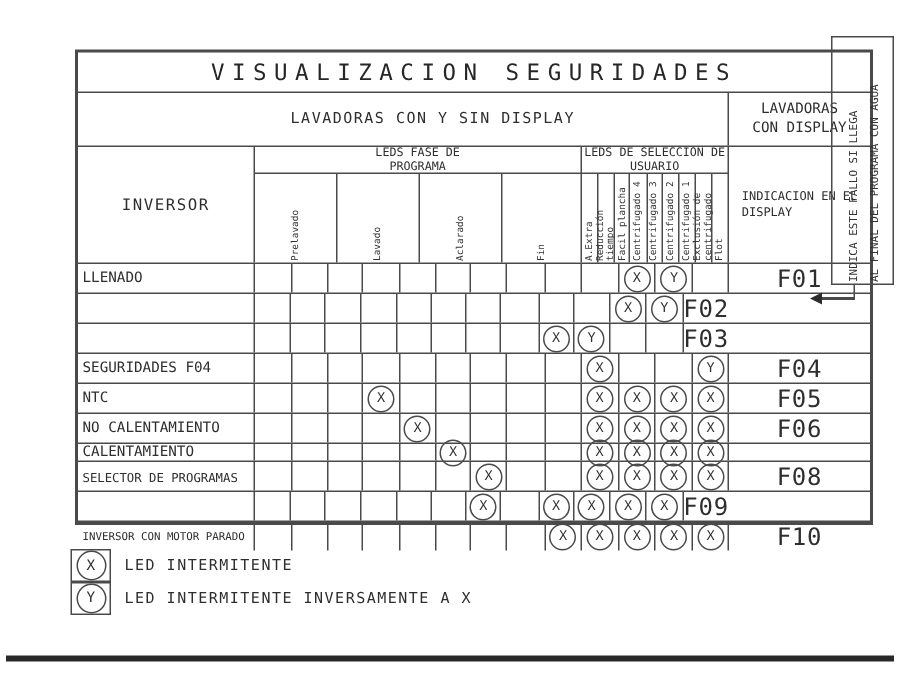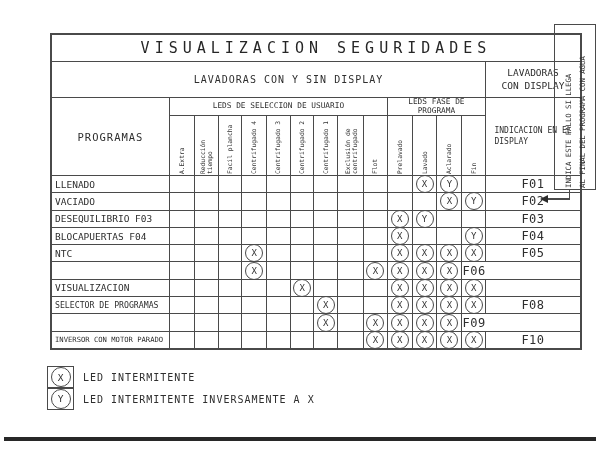--- a/index.html
+++ b/index.html
@@ -67,21 +67,21 @@
   }
   .row-label.mid { font-size: 8.2px; }
   .row-label.sm { font-size: 7.2px; }
   .c { position: relative; border-right: 1px solid var(--ln); overflow: visible; }
   .mark {
     position: absolute; left: 50%; top: 50%; transform: translate(-50%, -50%);
     width: 18px; height: 18px; border: 1px solid var(--ln); border-radius: 50%;
     display: flex; align-items: center; justify-content: center;
     font-size: 9px; color: #333; z-index: 2; background: transparent;
   }
-  .code { display: flex; align-items: center; justify-content: center; font-size: 12px; letter-spacing: 0.5px; border-right: none; }
+  .code { display: flex; align-items: center; justify-content: center; font-size: 16px; letter-spacing: 0.5px; border-right: none; }
 
   .legend { position: absolute; left: 47px; top: 366px; display: flex; flex-direction: column; }
   .legend-item { display: flex; align-items: center; height: 22px; }
   .legend-item + .legend-item .legend-box { margin-top: -1px; }
   .legend-box { width: 27px; height: 22px; border: 1px solid var(--ln); position: relative; flex: 0 0 27px; }
   .legend-circle {
     position: absolute; left: 50%; top: 50%; transform: translate(-50%, -50%);
     width: 20px; height: 20px; border: 1px solid var(--ln); border-radius: 50%;
     display: flex; align-items: center; justify-content: center; font-size: 9.5px;
   }
@@ -111,73 +111,73 @@
   <div class="table">
     <div class="title-row">VISUALIZACION SEGURIDADES</div>
 
     <div class="group-row">
       <div class="group-left">LAVADORAS CON Y SIN DISPLAY</div>
       <div class="group-right">LAVADORAS
 CON DISPLAY</div>
     </div>
 
     <div class="header-band">
-      <div class="seguridad-cell">PROGRAMAS</div>
-      <div class="led-block">
-        <div class="led-title">LEDS DE SELECCION DE USUARIO</div>
-        <div class="rot-row user" id="user-cols">
-            <div class="rc">
-              <span>A.Extra</span>
-            </div>
-            <div class="rc">
-              <span>Reducción
-tiempo</span>
-            </div>
-            <div class="rc">
-              <span>Facil plancha</span>
-            </div>
-            <div class="rc">
-              <span>Centrifugado 4</span>
-            </div>
-            <div class="rc">
-              <span>Centrifugado 3</span>
-            </div>
-            <div class="rc">
-              <span>Centrifugado 2</span>
-            </div>
-            <div class="rc">
-              <span>Centrifugado 1</span>
-            </div>
-            <div class="rc">
-              <span>Exclusión de
-centrifugado</span>
-            </div>
-            <div class="rc">
-              <span>Flot</span>
-            </div>
-          </div>
-      </div>
+      <div class="seguridad-cell">INVERSOR</div>
       <div class="led-block">
         <div class="led-title">LEDS FASE DE
 PROGRAMA</div>
         <div class="rot-row prog" id="prog-cols">
             <div class="rc">
               <span>Prelavado</span>
             </div>
             <div class="rc">
               <span>Lavado</span>
             </div>
             <div class="rc">
               <span>Aclarado</span>
             </div>
             <div class="rc">
               <span>Fin</span>
             </div>
           </div>
       </div>
+      <div class="led-block">
+        <div class="led-title">LEDS DE SELECCION DE USUARIO</div>
+        <div class="rot-row user" id="user-cols">
+            <div class="rc">
+              <span>A.Extra</span>
+            </div>
+            <div class="rc">
+              <span>Reducción
+tiempo</span>
+            </div>
+            <div class="rc">
+              <span>Facil plancha</span>
+            </div>
+            <div class="rc">
+              <span>Centrifugado 4</span>
+            </div>
+            <div class="rc">
+              <span>Centrifugado 3</span>
+            </div>
+            <div class="rc">
+              <span>Centrifugado 2</span>
+            </div>
+            <div class="rc">
+              <span>Centrifugado 1</span>
+            </div>
+            <div class="rc">
+              <span>Exclusión de
+centrifugado</span>
+            </div>
+            <div class="rc">
+              <span>Flot</span>
+            </div>
+          </div>
+      </div>
       <div class="display-cell">INDICACION EN EL
 DISPLAY</div>
     </div>
 
     <div id="data-rows">
         <div class="row">
           <div class="row-label">LLENADO</div>
           <div class="c"></div>
           <div class="c"></div>
           <div class="c"></div>
@@ -191,63 +191,61 @@
           <div class="c">
             <span class="mark">X</span>
           </div>
           <div class="c">
             <span class="mark">Y</span>
           </div>
           <div class="c"></div>
           <div class="c code">F01</div>
         </div>
         <div class="row">
-          <div class="row-label">VACIADO</div>
           <div class="c"></div>
           <div class="c"></div>
           <div class="c"></div>
           <div class="c"></div>
           <div class="c"></div>
           <div class="c"></div>
           <div class="c"></div>
           <div class="c"></div>
           <div class="c"></div>
           <div class="c"></div>
           <div class="c"></div>
           <div class="c">
             <span class="mark">X</span>
           </div>
           <div class="c">
             <span class="mark">Y</span>
           </div>
           <div class="c code">F02</div>
         </div>
         <div class="row">
-          <div class="row-label">DESEQUILIBRIO F03</div>
           <div class="c"></div>
           <div class="c"></div>
           <div class="c"></div>
           <div class="c"></div>
           <div class="c"></div>
           <div class="c"></div>
           <div class="c"></div>
           <div class="c"></div>
           <div class="c"></div>
           <div class="c">
             <span class="mark">X</span>
           </div>
           <div class="c">
             <span class="mark">Y</span>
           </div>
           <div class="c"></div>
           <div class="c"></div>
           <div class="c code">F03</div>
         </div>
         <div class="row">
-          <div class="row-label">BLOCAPUERTAS F04</div>
+          <div class="row-label">SEGURIDADES F04</div>
           <div class="c"></div>
           <div class="c"></div>
           <div class="c"></div>
           <div class="c"></div>
           <div class="c"></div>
           <div class="c"></div>
           <div class="c"></div>
           <div class="c"></div>
           <div class="c"></div>
           <div class="c">
@@ -281,20 +279,21 @@
           </div>
           <div class="c">
             <span class="mark">X</span>
           </div>
           <div class="c">
             <span class="mark">X</span>
           </div>
           <div class="c code">F05</div>
         </div>
         <div class="row">
+          <div class="row-label">NO CALENTAMIENTO</div>
           <div class="c"></div>
           <div class="c"></div>
           <div class="c"></div>
           <div class="c"></div>
           <div class="c">
             <span class="mark">X</span>
           </div>
           <div class="c"></div>
           <div class="c"></div>
           <div class="c"></div>
@@ -307,21 +306,21 @@
           </div>
           <div class="c">
             <span class="mark">X</span>
           </div>
           <div class="c">
             <span class="mark">X</span>
           </div>
           <div class="c code">F06</div>
         </div>
         <div class="row">
-          <div class="row-label">VISUALIZACION</div>
+          <div class="row-label">CALENTAMIENTO</div>
           <div class="c"></div>
           <div class="c"></div>
           <div class="c"></div>
           <div class="c"></div>
           <div class="c"></div>
           <div class="c">
             <span class="mark">X</span>
           </div>
           <div class="c"></div>
           <div class="c"></div>

